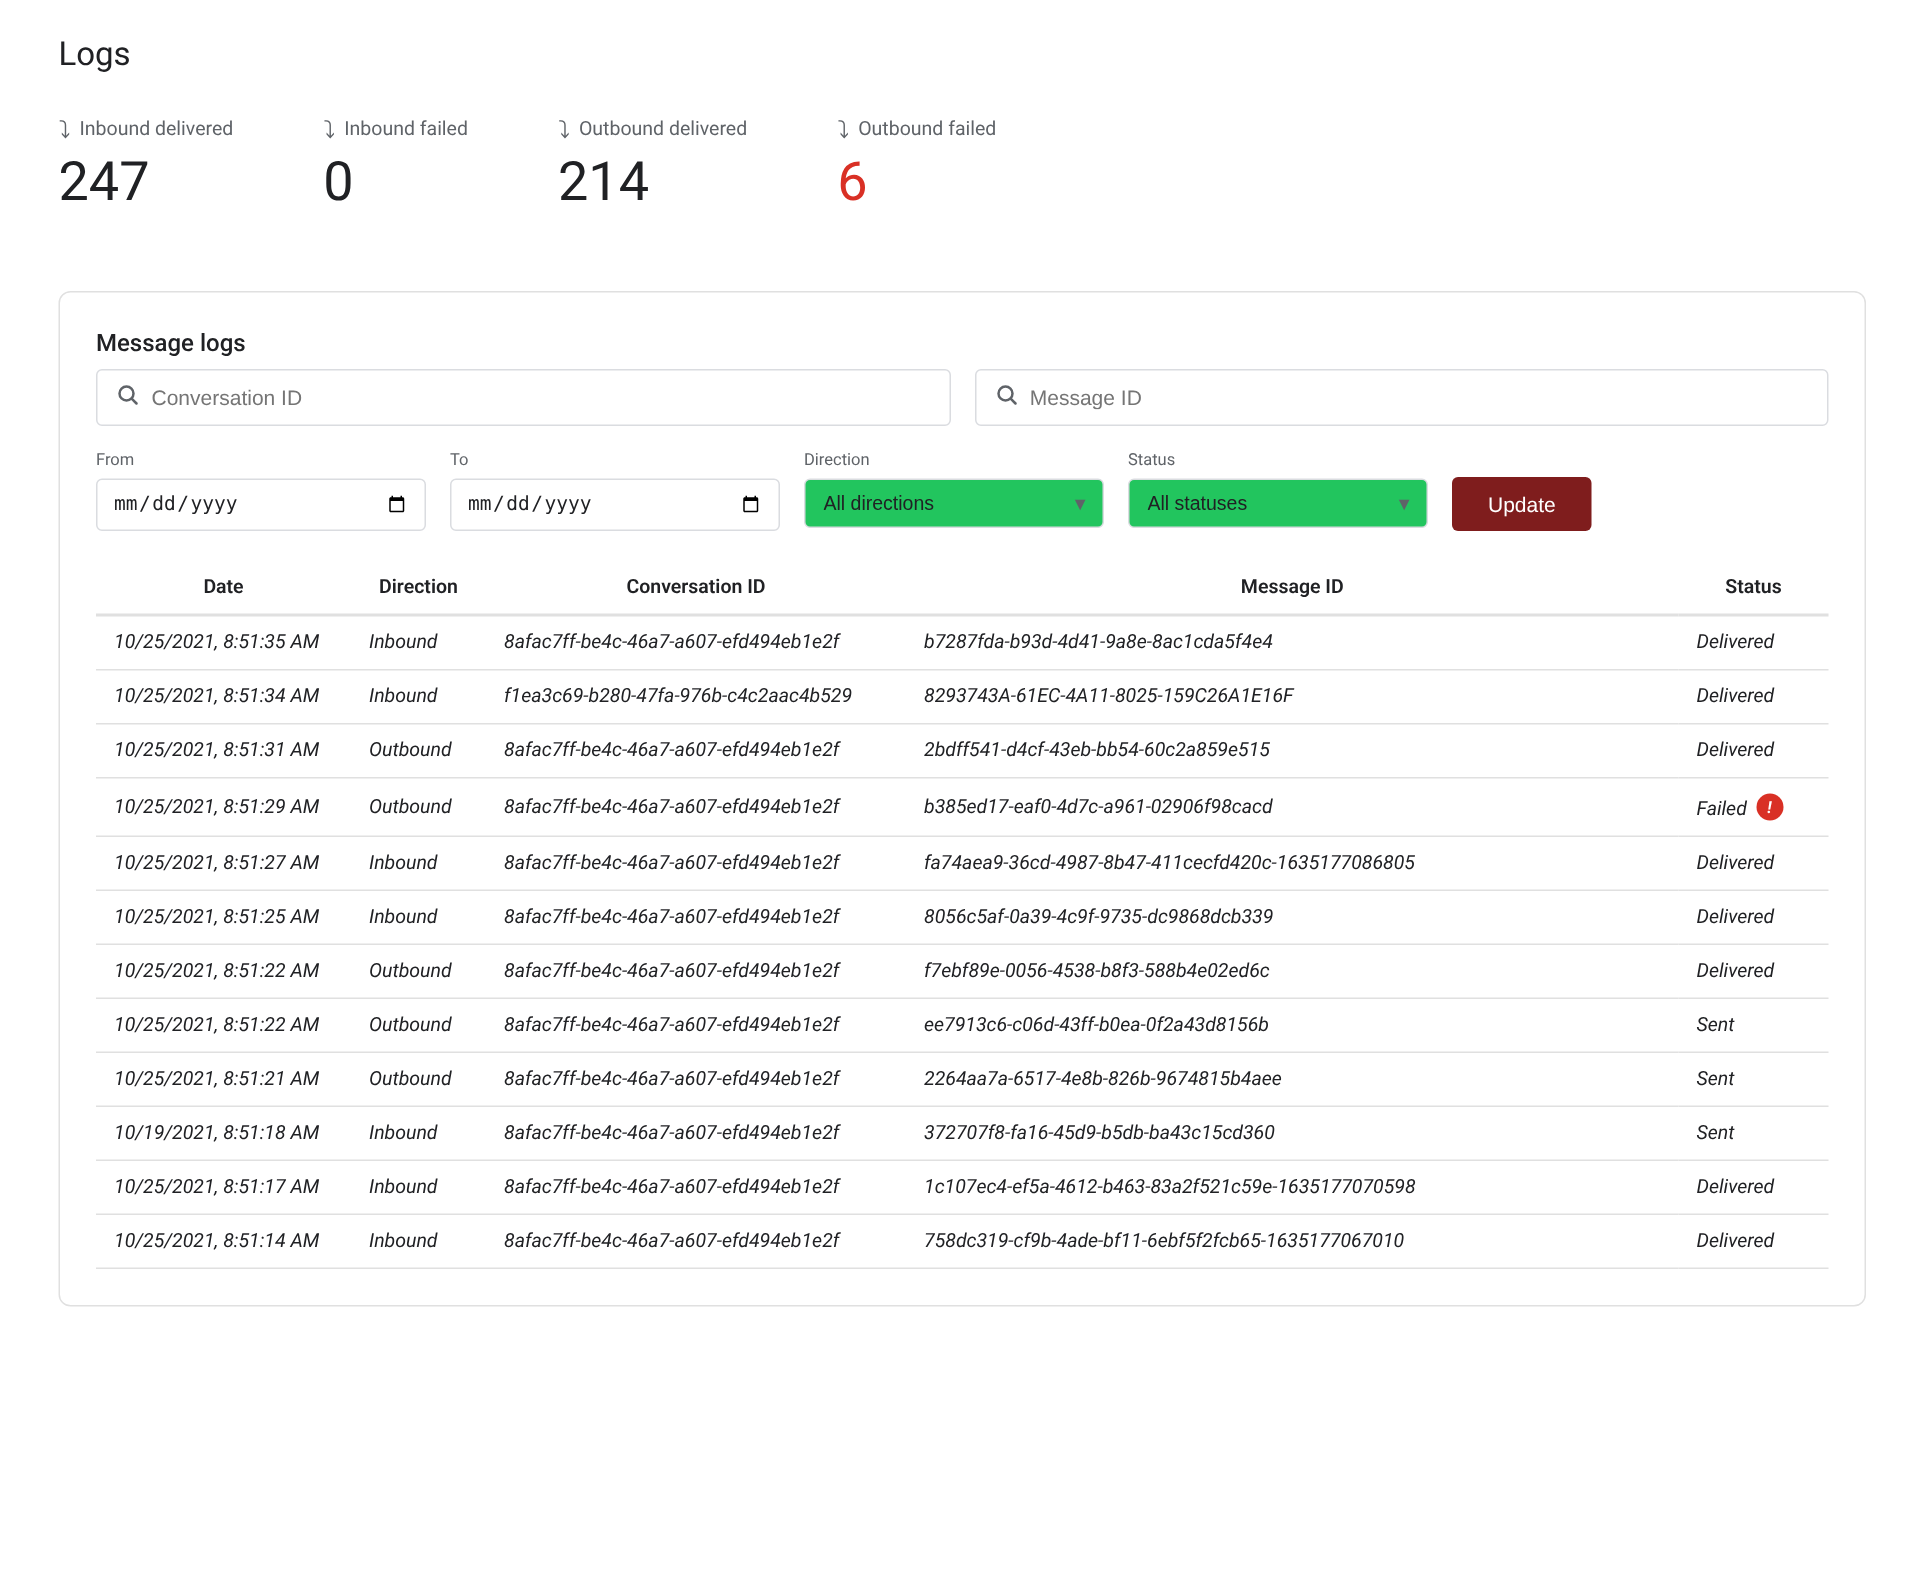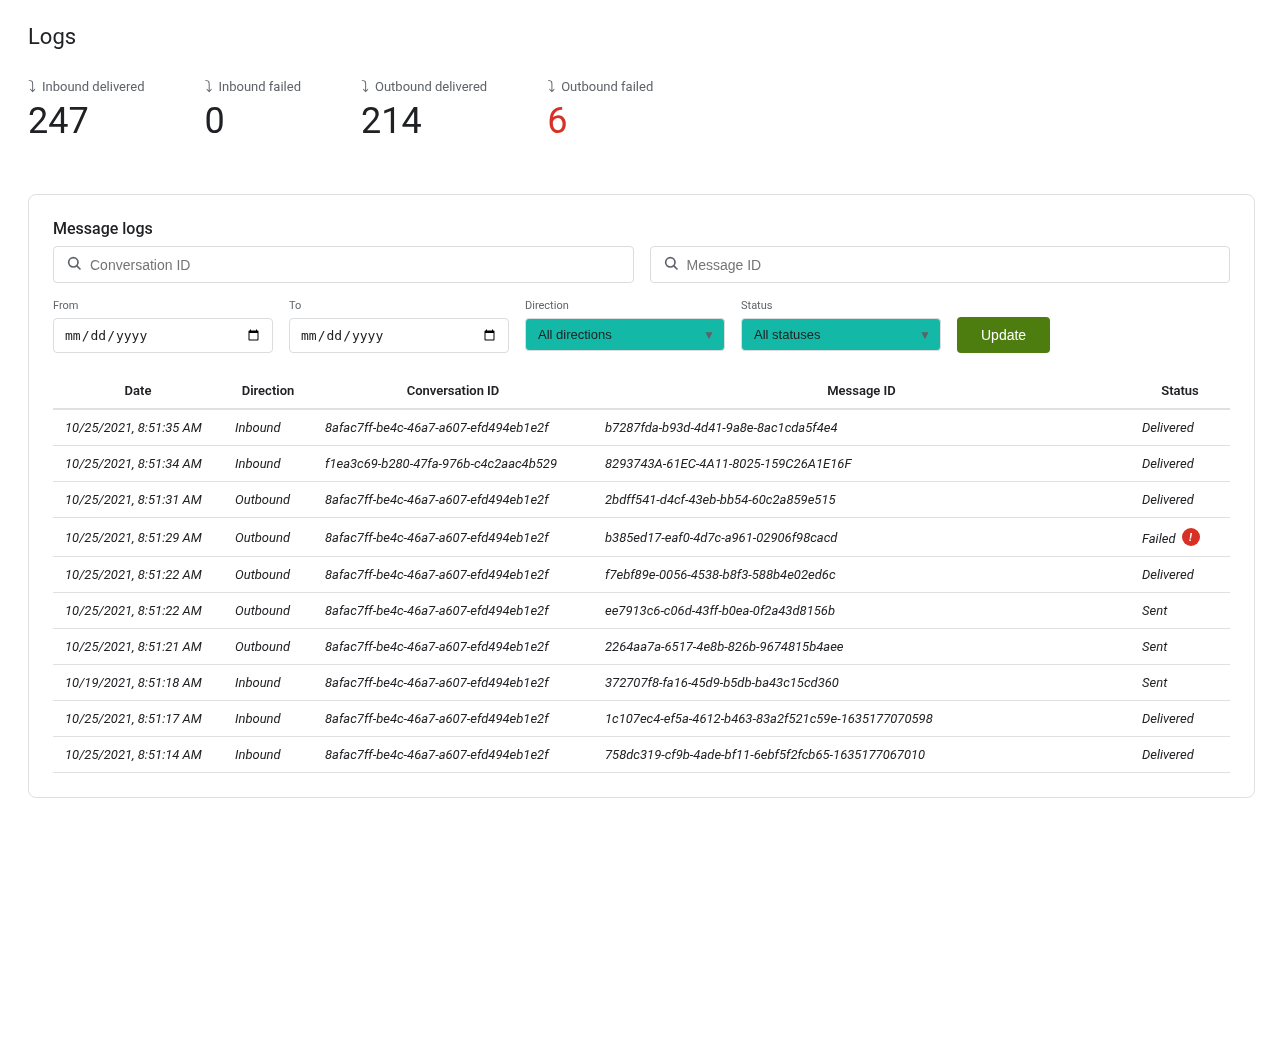--- a/index.html
+++ b/index.html
@@ -3,21 +3,21 @@
   <meta charset="utf-8">
   <style>
     * { box-sizing: border-box; margin: 0; padding: 0; }
     body {
       font-family: -apple-system, BlinkMacSystemFont, 'Segoe UI', Roboto, Arial, sans-serif;
       background: #fff;
       color: #202124;
       font-size: 14px;
     }
     .page {
-      padding: 24px 28px;
+      padding: 24px 39px;
       max-width: 1283px;
     }
     .page-title {
       font-size: 22px;
       font-weight: 400;
       margin-bottom: 28px;
       color: #202124;
     }
     .stats-row {
       display: flex;
@@ -105,38 +105,38 @@
     }
     .select-wrapper {
       position: relative;
     }
     .select-wrapper select {
       border: 1px solid #dadce0;
       border-radius: 4px;
       padding: 8px 36px 8px 12px;
       font-size: 13px;
       color: #202124;
-      background: #14b8a6;
+      background: #22c55e;
       appearance: none;
       -webkit-appearance: none;
       cursor: pointer;
       width: 200px;
       outline: none;
     }
     .select-arrow {
       position: absolute;
       right: 10px;
       top: 50%;
       transform: translateY(-50%);
       pointer-events: none;
       color: #5f6368;
       font-size: 12px;
     }
     .update-btn {
-      background: #4d7c0f;
+      background: #7f1d1d;
       color: #fff;
       border: none;
       border-radius: 4px;
       padding: 10px 24px;
       font-size: 14px;
       font-weight: 500;
       cursor: pointer;
       margin-top: 16px;
       align-self: flex-end;
     }
@@ -323,20 +323,34 @@
               <td>8afac7ff-be4c-46a7-a607-efd494eb1e2f</td>
               <td>b385ed17-eaf0-4d7c-a961-02906f98cacd</td>
               <td>
                 <div class="status-cell">
             <span>Failed</span>
             <span class="status-failed-icon">!</span>
           </div>
               </td>
             </tr>
             <tr>
+              <td>10/25/2021, 8:51:27 AM</td>
+              <td>Inbound</td>
+              <td>8afac7ff-be4c-46a7-a607-efd494eb1e2f</td>
+              <td>fa74aea9-36cd-4987-8b47-411cecfd420c-1635177086805</td>
+              <td>Delivered</td>
+            </tr>
+            <tr>
+              <td>10/25/2021, 8:51:25 AM</td>
+              <td>Inbound</td>
+              <td>8afac7ff-be4c-46a7-a607-efd494eb1e2f</td>
+              <td>8056c5af-0a39-4c9f-9735-dc9868dcb339</td>
+              <td>Delivered</td>
+            </tr>
+            <tr>
               <td>10/25/2021, 8:51:22 AM</td>
               <td>Outbound</td>
               <td>8afac7ff-be4c-46a7-a607-efd494eb1e2f</td>
               <td>f7ebf89e-0056-4538-b8f3-588b4e02ed6c</td>
               <td>Delivered</td>
             </tr>
             <tr>
               <td>10/25/2021, 8:51:22 AM</td>
               <td>Outbound</td>
               <td>8afac7ff-be4c-46a7-a607-efd494eb1e2f</td>

